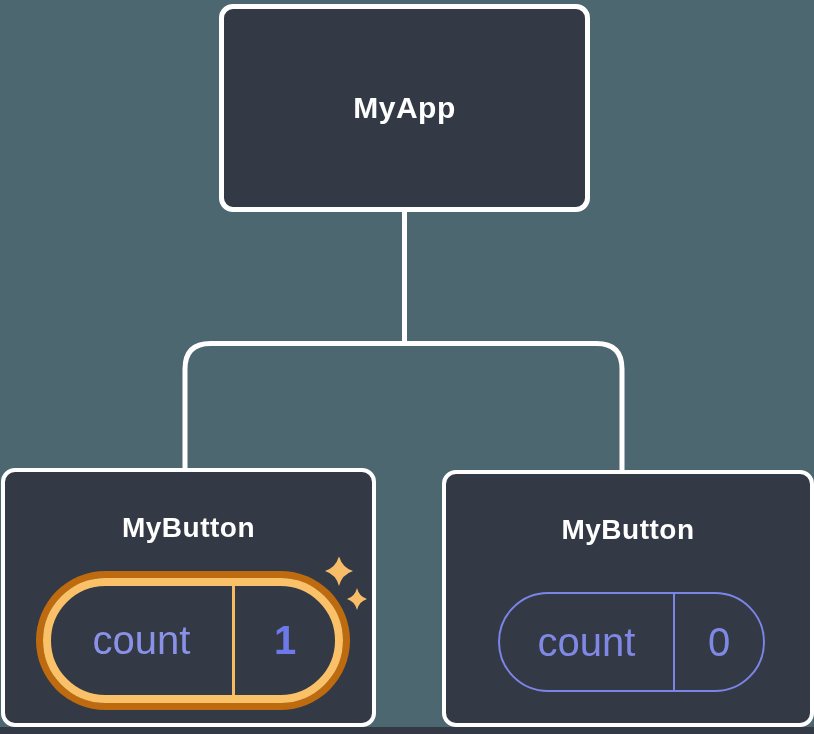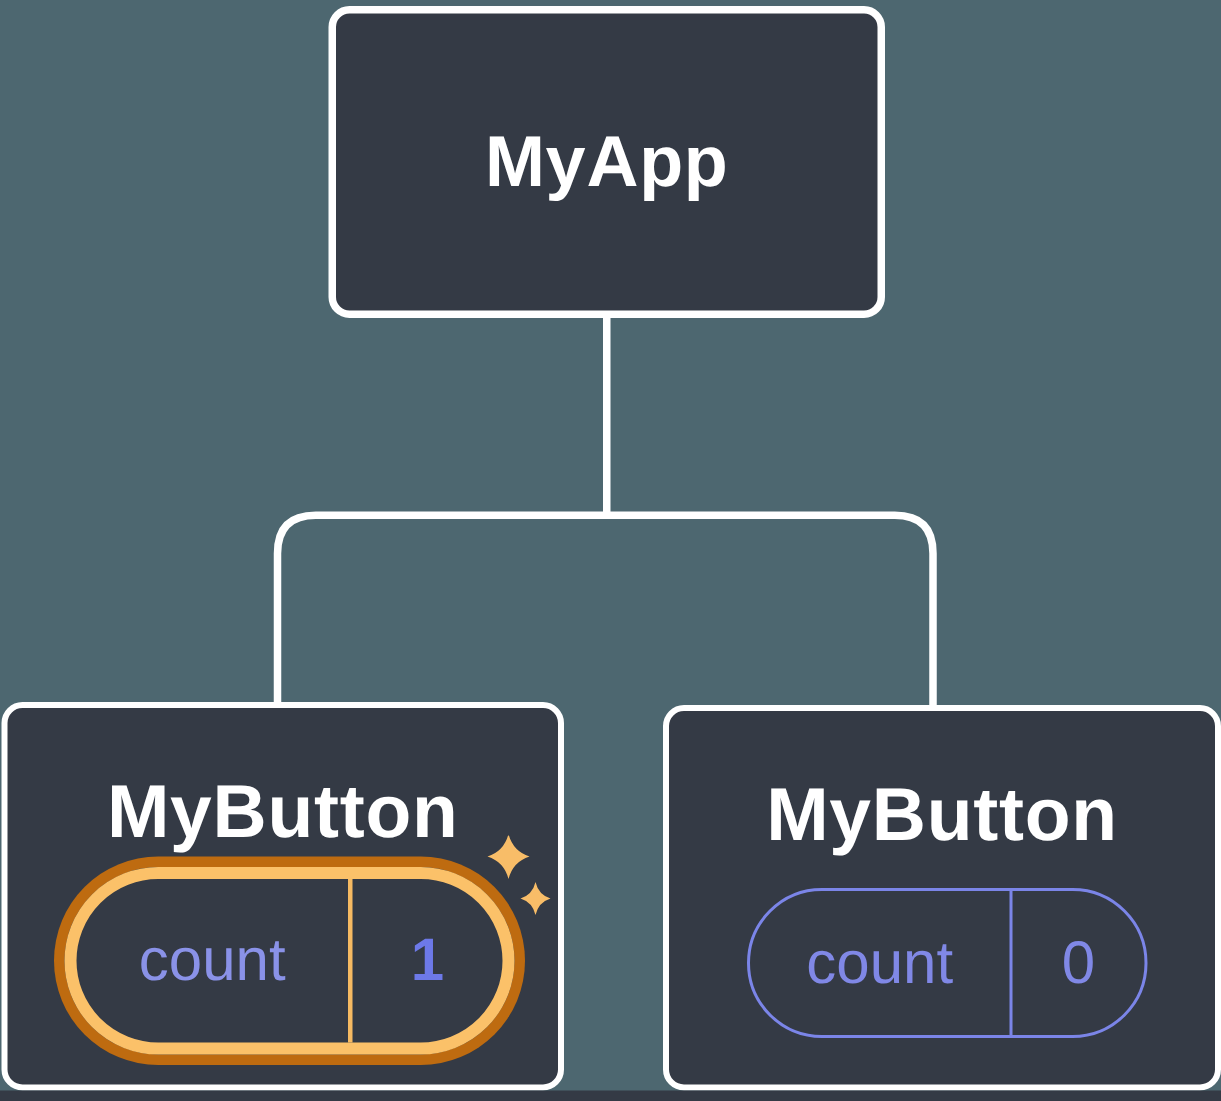--- a/index.html
+++ b/index.html
@@ -43,41 +43,41 @@
   }
   .node-root {
     left: 219px; top: 4px;
     width: 371px; height: 208px;
     display: flex;
     align-items: center;
     justify-content: center;
   }
   .node-label {
     color: #FFFFFF;
-    font-size: 48px;
+    font-size: 30px;
     font-weight: 600;
     letter-spacing: 0.5px;
   }
   .node-child-left {
     left: 1px; top: 468px;
     width: 375px; height: 259px;
     border-width: 4px;
   }
   .node-child-right {
     left: 442px; top: 470px;
     width: 372px; height: 257px;
     border-width: 4px;
   }
   .child-title {
     position: absolute;
     left: 0; top: 40px;
     width: 100%;
     text-align: center;
     color: #FFFFFF;
-    font-size: 50px;
+    font-size: 28px;
     font-weight: 600;
     letter-spacing: 0.5px;
   }
   
   .pill-highlight {
     position: absolute;
     left: 38px; top: 106px;
     width: 300px; height: 125px;
     border: 8px solid var(--ring-inner);
     border-radius: 63px;

